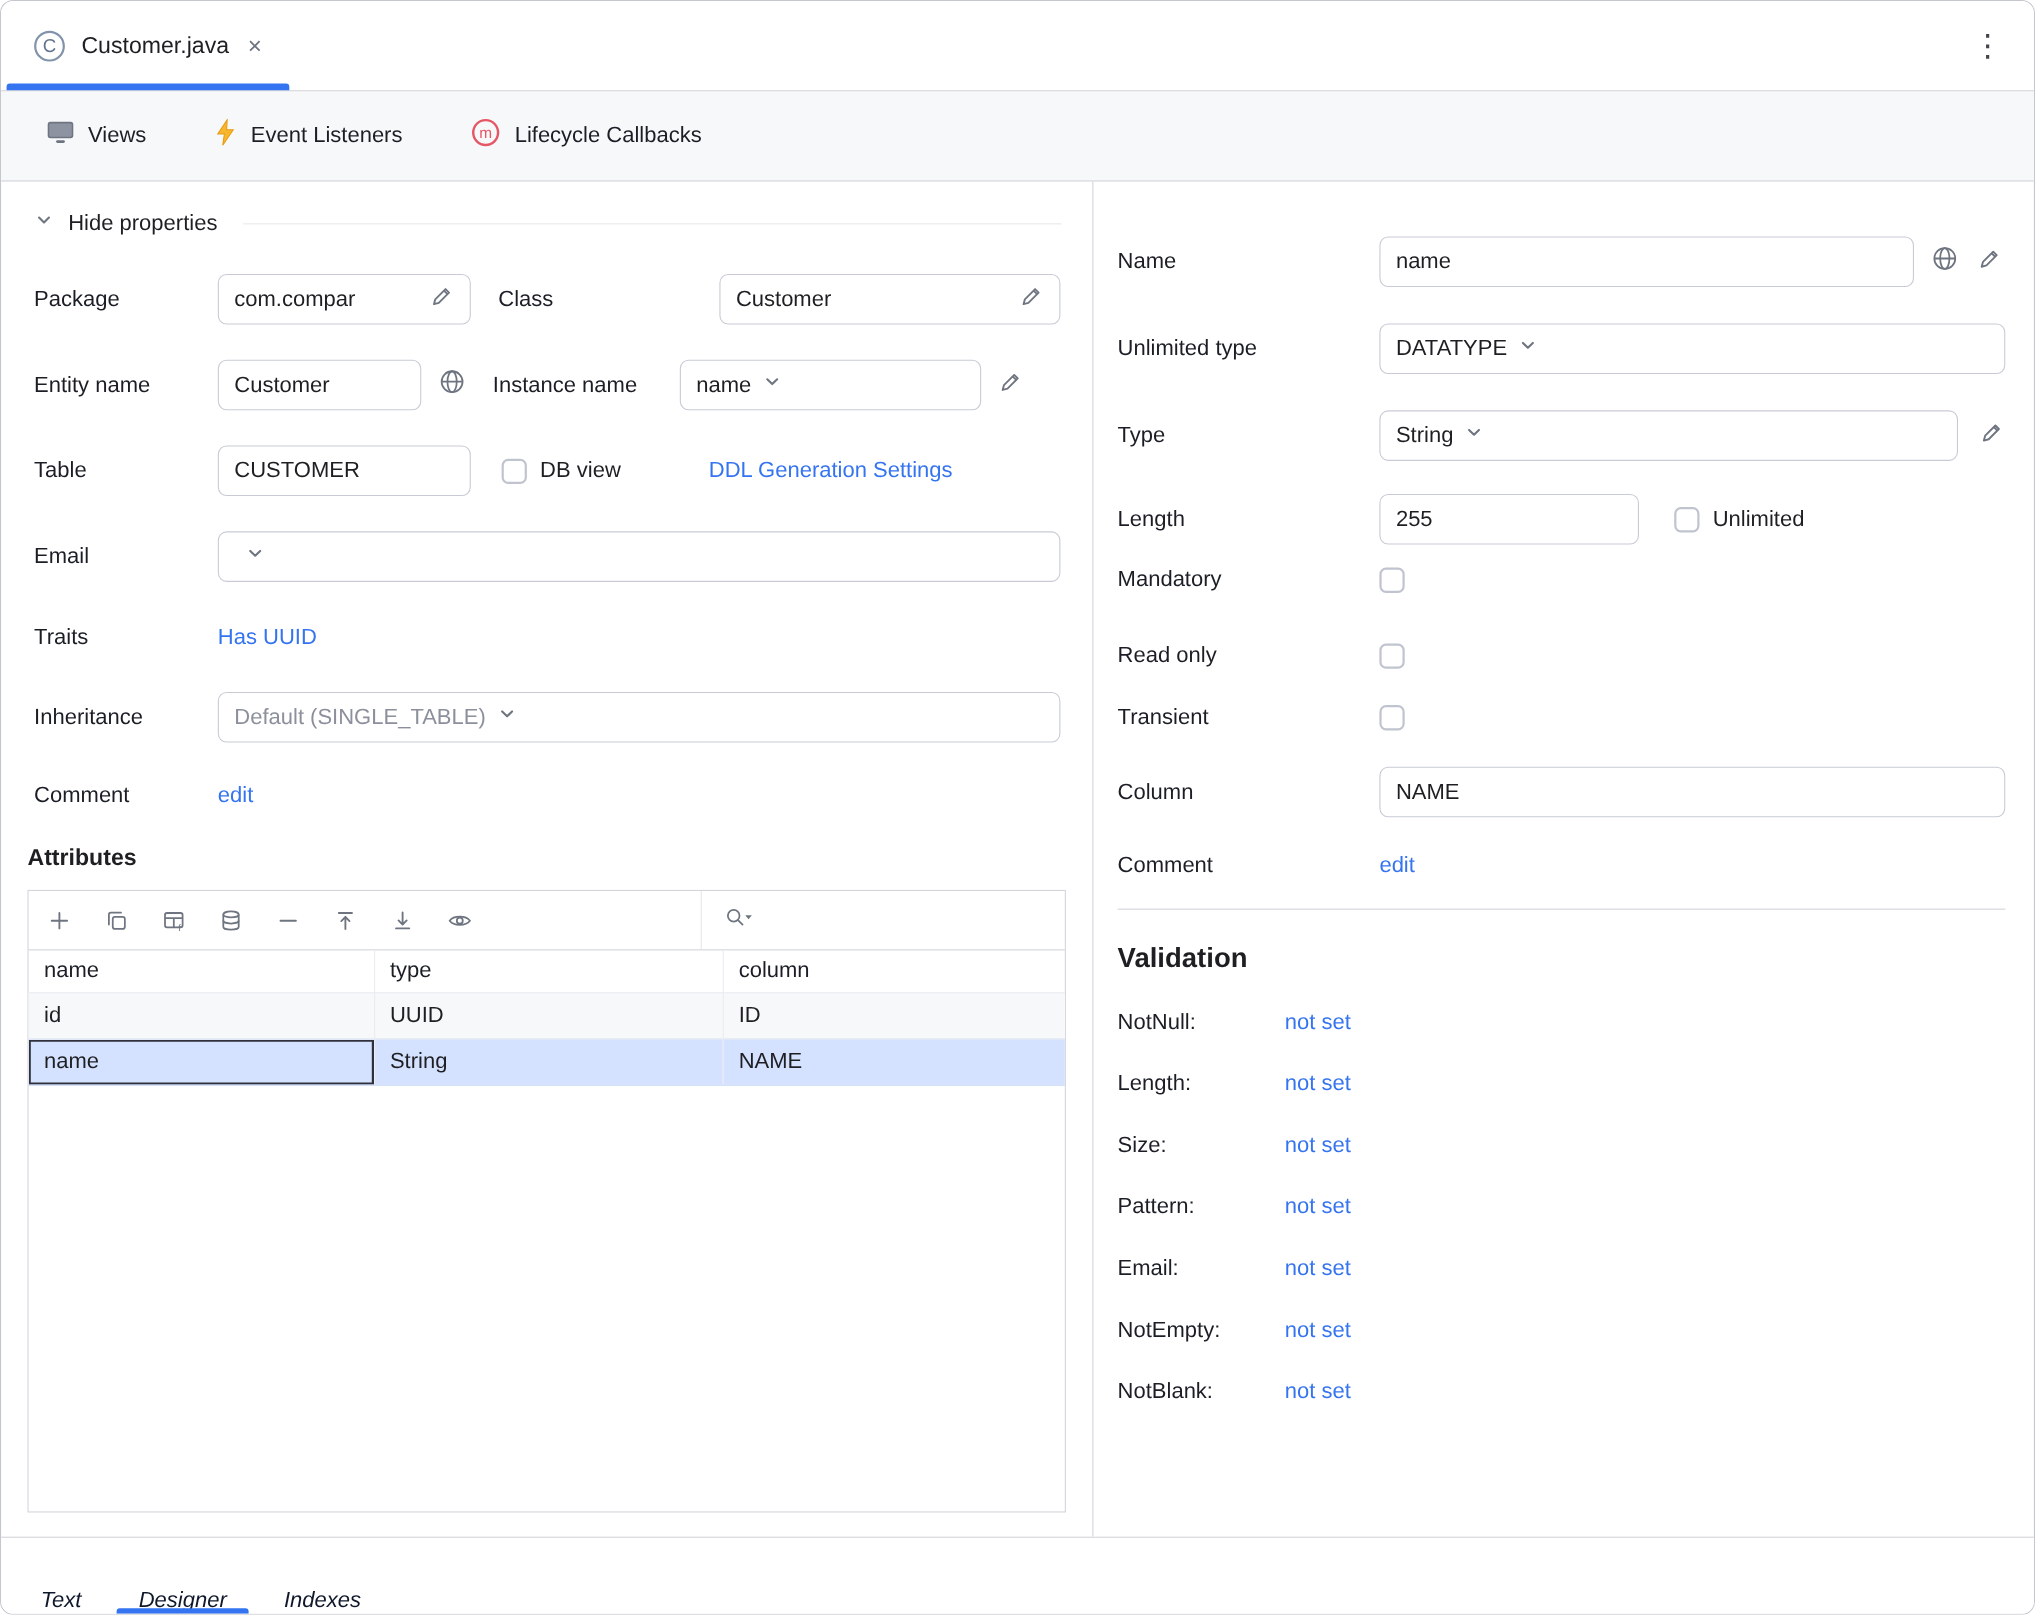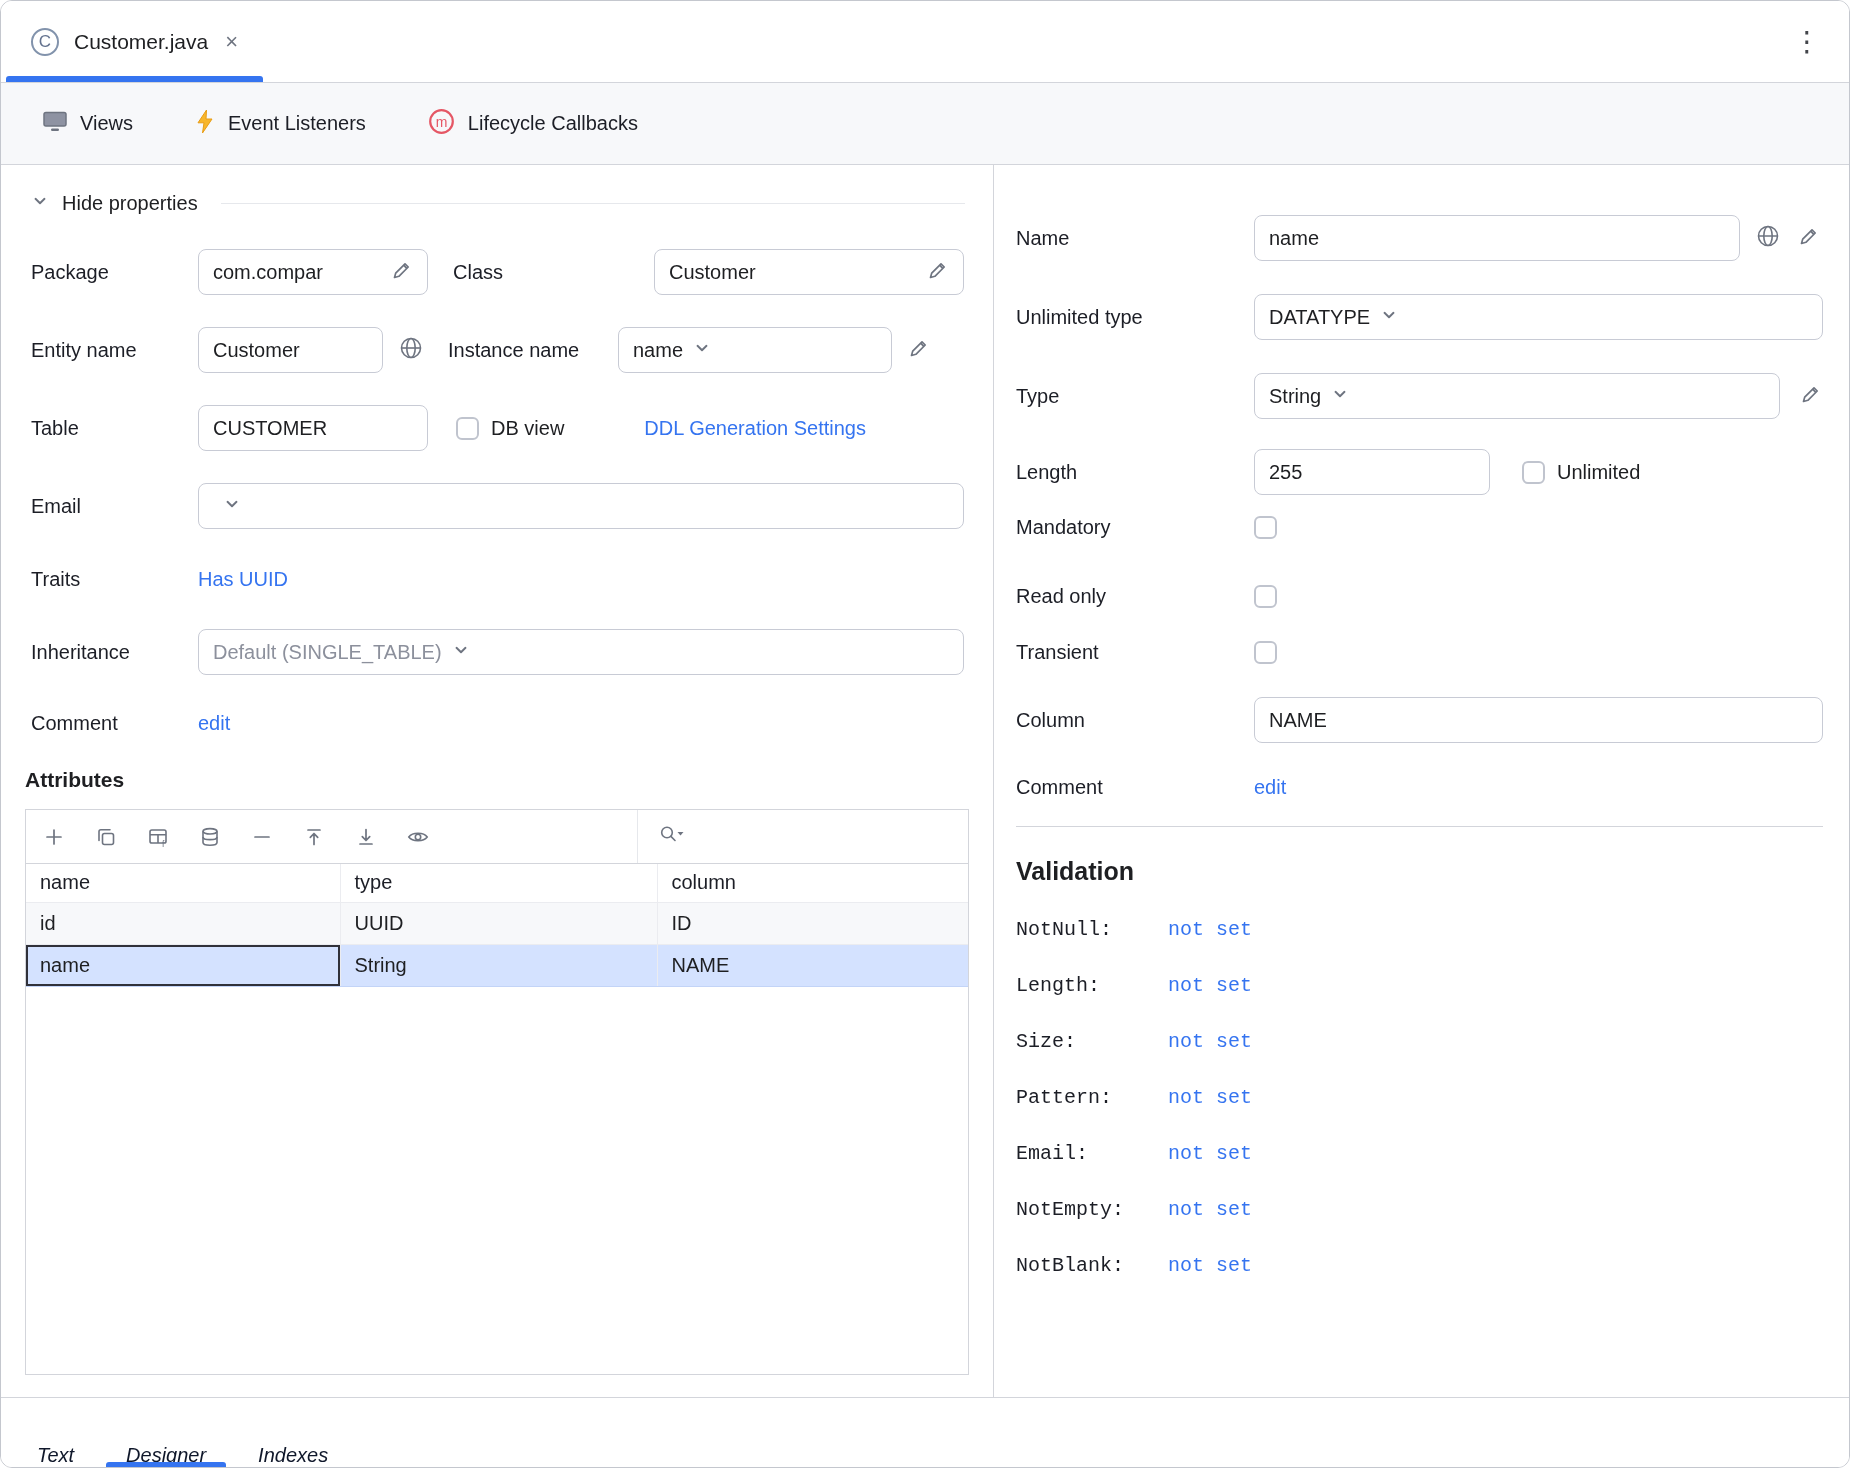--- a/index.html
+++ b/index.html
@@ -69,21 +69,21 @@
   .btab.active::after { content:""; position:absolute; left:6px; right:6px; bottom:0; height:5px; background:#3574F0; border-radius:3px 3px 0 0; }
 
   
   .prow { display:flex; align-items:center; }
   .plabel { width:238px; flex:none; font-size:20px; color:#1C1E26; }
   .h54{height:54px} .h56{height:56px} .h40{height:40px}
   .mt46{margin-top:46px} .mt25{margin-top:25px} .mt22{margin-top:22px} .mt13{margin-top:13px}
   .mt26{margin-top:26px} .mt20{margin-top:20px} .mt28{margin-top:28px} .mt14{margin-top:14px}
   .divider { margin-top:19px; height:1px; background:#D3D5DB; }
   .v-title { font-size:25px; font-weight:700; height:32px; display:flex; align-items:center; }
-  .vrow { display:flex; align-items:center; height:56px;font-family:Liberation Mono, monospace; }
+  .vrow { display:flex; align-items:center; height:56px; }
   .vlabel { width:152px; flex:none; font-size:20px; color:#1C1E26; }
 </style>
 </head>
 <body>
 
 <div class="window">
 
   <div class="tabbar">
     <div class="tab active">
       <span class="class-icon">C</span>

